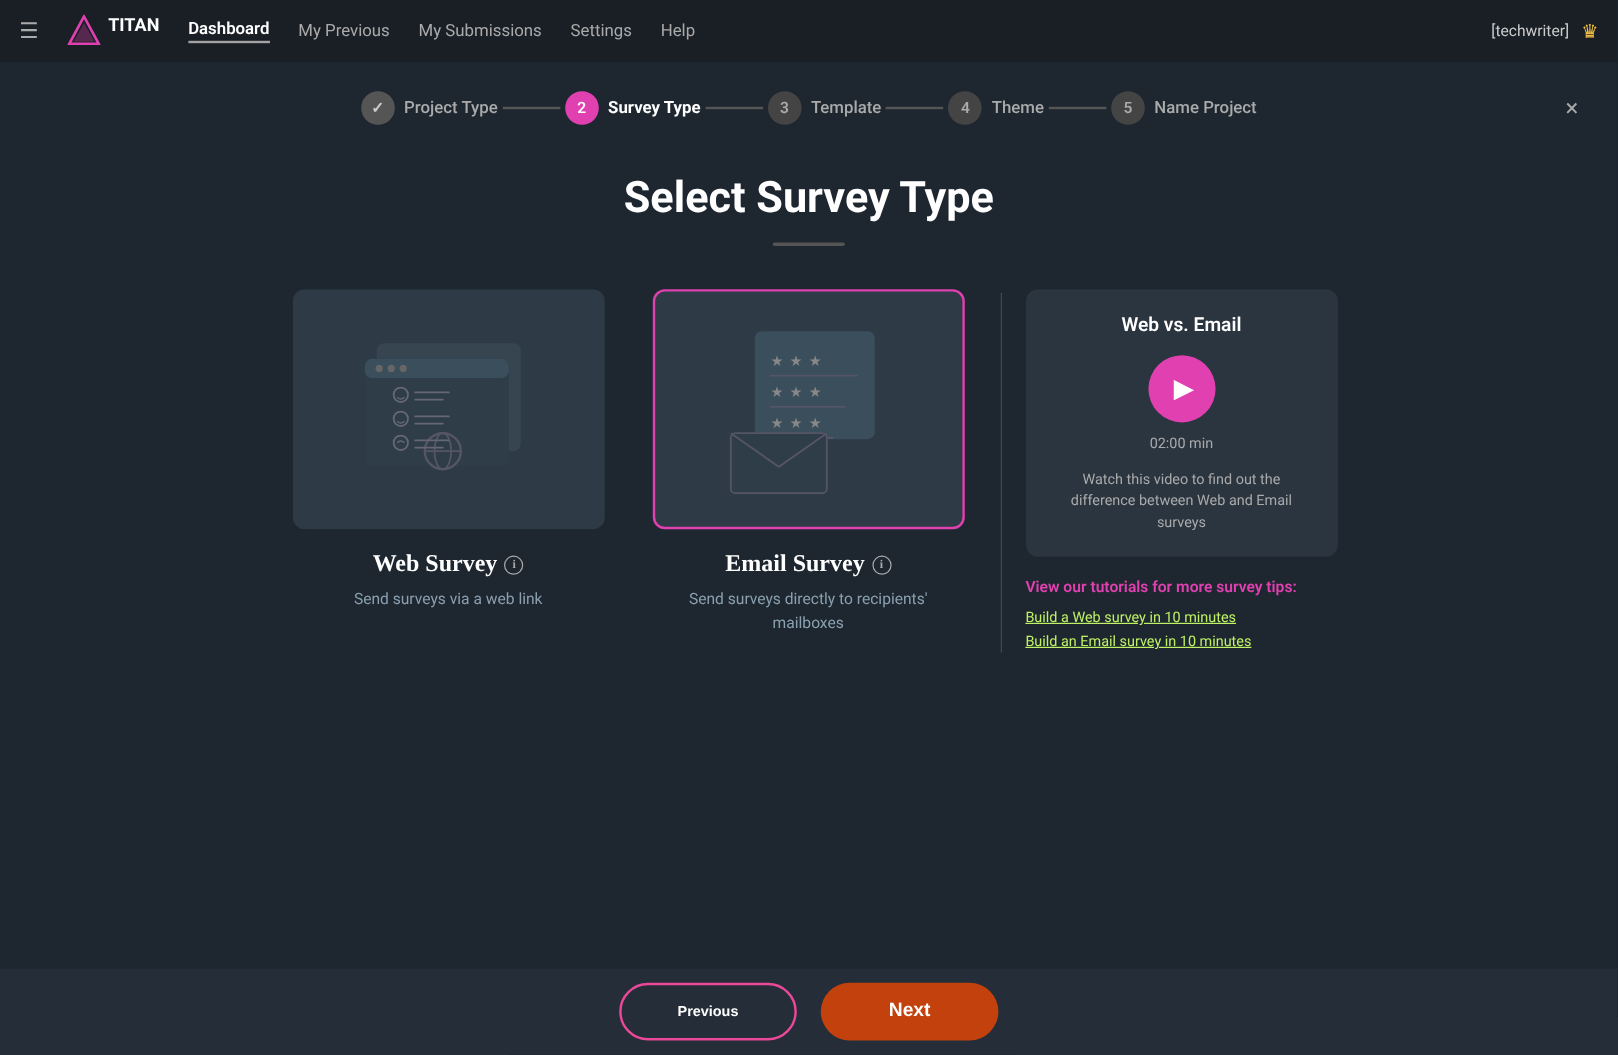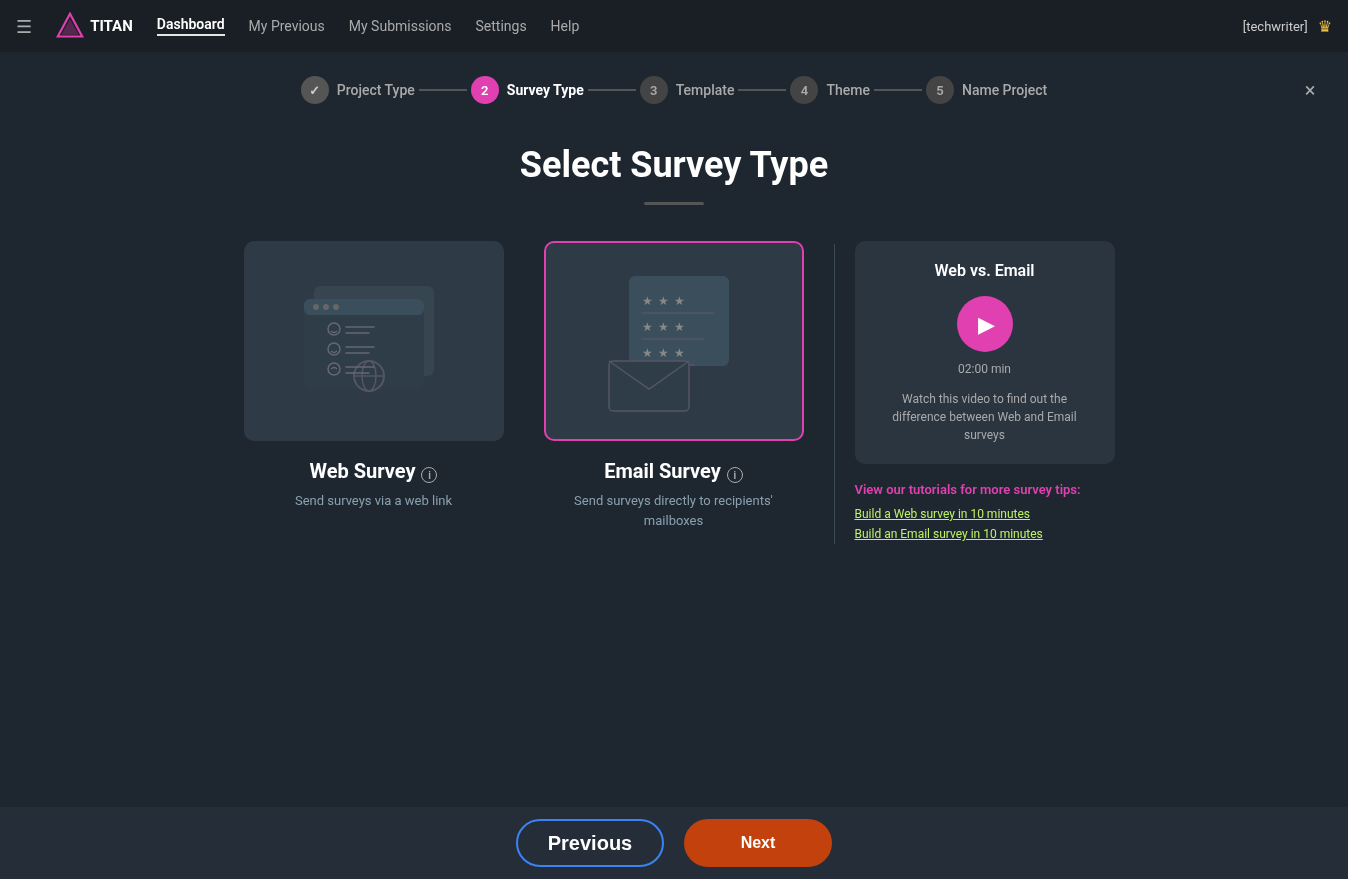--- a/index.html
+++ b/index.html
@@ -22,21 +22,20 @@
       padding: 0 16px;
       gap: 24px;
     }
     .nav-hamburger {
       color: #aaa;
       font-size: 18px;
       cursor: pointer;
     }
     .nav-logo {
       display: flex;
-      align-items: center;
       gap: 6px;
       color: #fff;
       font-weight: 700;
       font-size: 15px;
     }
     .nav-logo-icon {
       width: 28px;
       height: 28px;
     }
     .nav-links {
@@ -46,21 +45,21 @@
     }
     .nav-link {
       color: #aaa;
       font-size: 14px;
       cursor: pointer;
       text-decoration: none;
     }
     .nav-link.active {
       color: #fff;
       font-weight: 600;
-      border-bottom: 2px solid #e5e5e5;
+      border-bottom: 2px solid #a3a3a3;
       padding-bottom: 2px;
     }
     .nav-right {
       margin-left: auto;
       display: flex;
       align-items: center;
       gap: 10px;
       color: #ccc;
       font-size: 13px;
       padding-left: 16px;
@@ -194,23 +193,24 @@
       overflow: hidden;
     }
     .card-image-box.selected {
       border: 2px solid #e040b0;
     }
     .card-title {
       font-size: 20px;
       font-weight: 700;
       color: #fff;
       display: flex;
-      align-items: flex-end;
+      align-items: center;
       gap: 6px;
       margin-bottom: 8px;
+      font-family: Liberation Serif, serif;
     }
     .info-icon {
       width: 16px;
       height: 16px;
       border-radius: 50%;
       border: 1px solid #aaa;
       display: inline-flex;
       align-items: center;
       justify-content: center;
       font-size: 10px;
@@ -314,24 +314,24 @@
       background: #252e38;
       display: flex;
       align-items: center;
       justify-content: center;
       gap: 20px;
     }
     .btn-prev {
       width: 148px;
       height: 48px;
       border-radius: 30px;
-      border: 2px solid #3b82f6;
+      border: 2px solid #ec4899;
       background: transparent;
       color: #fff;
-      font-size: 20px;
+      font-size: 12px;
       font-weight: 600;
       cursor: pointer;
     }
     .btn-next {
       width: 148px;
       height: 48px;
       border-radius: 30px;
       border: none;
       background: #c2410c;
       color: #fff;

